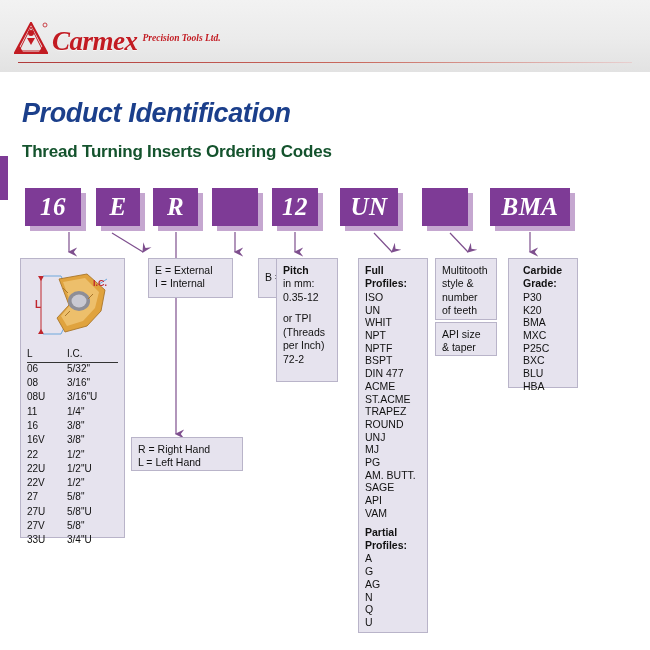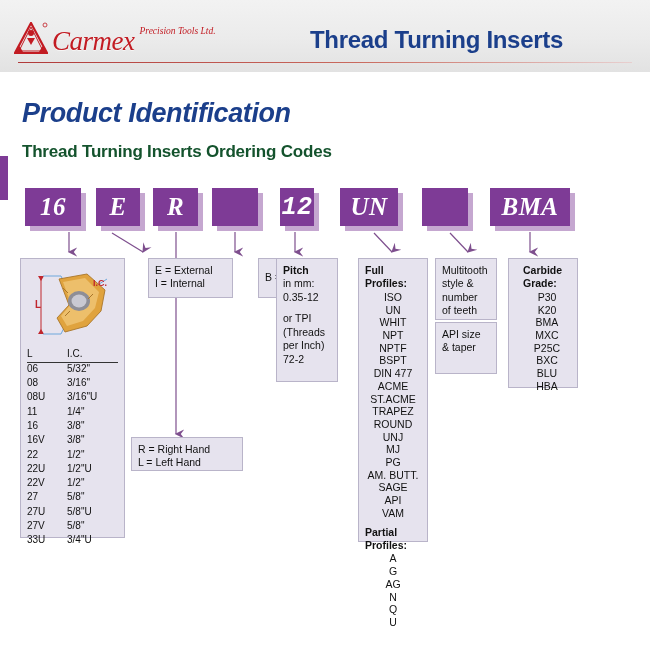--- a/index.html
+++ b/index.html
@@ -15,26 +15,26 @@
     background:linear-gradient(180deg,#f2f2f2 0%,#ebebeb 55%,#e2e2e2 100%);
   }
   .hdr-rule{
     position:absolute;left:18px;top:62px;width:614px;height:1px;
     background:linear-gradient(90deg,#b03a3a 0%,#c96a5e 55%,#e8cfcf 100%);
   }
   .logo-wrap{position:absolute;left:14px;top:22px;display:flex;align-items:flex-end;}
   .logo-mark{width:34px;height:33px;position:relative;}
   .logo-text{
     color:#c21b22;font-family:"Liberation Serif",serif;font-style:italic;
-    font-weight:normal;font-size:27px;letter-spacing:-.5px;line-height:1;
+    font-weight:bold;font-size:27px;letter-spacing:-.5px;line-height:1;
     margin-left:4px;text-shadow:0 1px 0 rgba(255,255,255,.6);
   }
   .logo-sub{
     color:#c21b22;font-family:"Liberation Serif",serif;font-style:italic;
-    font-weight:normal;font-size:9.5px;line-height:1;margin-left:5px;margin-bottom:19px;
+    font-weight:bold;font-size:9.5px;line-height:1;margin-left:5px;margin-bottom:12px;
   }
   .hdr-title{
     position:absolute;left:310px;top:26px;
     color:#1b3f8b;font-weight:bold;font-size:24px;letter-spacing:-.3px;
   }
   
   .h1{
     position:absolute;left:22px;top:98px;
     color:#1b3f8b;font-weight:bold;font-style:italic;font-size:27px;letter-spacing:-.4px;
   }
@@ -66,21 +66,21 @@
   
   .arrows{position:absolute;left:0;top:0;width:650px;height:650px;pointer-events:none;}
   
   .lic-tbl{width:100%;border-collapse:collapse;font-size:10px;margin-top:2px;}
   .lic-tbl td{padding:0 0 1.5px 0;}
   .lic-tbl td.c1{width:40px;}
   .lic-tbl .hdr td{border-bottom:1px solid #333;padding-bottom:1px;}
   .insert-fig{position:relative;width:100%;height:80px;margin-top:2px;}
   .lbl-L{position:absolute;left:8px;top:33px;color:#c0272d;font-size:10px;font-weight:bold;}
   .lbl-IC{position:absolute;left:66px;top:12px;color:#c0272d;font-size:9px;font-weight:bold;}
-  .plist{margin:0;padding:0;list-style:none;text-align:center;}
+  .plist{margin:0;padding:0;list-style:none;}
   .plist li{line-height:1.21;}
 </style>
 </head>
 <body>
 
 <div class="header">
   <div class="logo-wrap">
     <div class="logo-mark">
       <svg width="34" height="33" viewBox="0 0 34 33">
         <polygon points="17,1 33,31 1,31" fill="none" stroke="#c21b22" stroke-width="2.2"></polygon>
@@ -88,21 +88,20 @@
         <circle cx="17" cy="11" r="3" fill="#c21b22"></circle>
         <polygon points="13,16 21,16 17,23" fill="#c21b22"></polygon>
         <polygon points="2,30 9,30 5.5,24" fill="#c21b22"></polygon>
         <polygon points="25,30 32,30 28.5,24" fill="#c21b22"></polygon>
         <circle cx="31" cy="3" r="2" fill="none" stroke="#c21b22" stroke-width=".8"></circle>
       </svg>
     </div>
     <div class="logo-text">Carmex</div>
     <div class="logo-sub">Precision Tools Ltd.</div>
   </div>
-  <div class="hdr-title">Thread Turning Inserts</div>
   <div class="hdr-rule"></div>
 </div>
 
 <div class="h1">Product Identification</div>
 <div class="h2">Thread Turning Inserts Ordering Codes</div>
 <div class="left-accent"></div>
 
 <svg class="arrows">
   <defs>
     <marker id="ah" markerWidth="9" markerHeight="9" refX="4" refY="7" orient="auto">
@@ -119,21 +118,21 @@
     <path d="M450,233 L468,252"></path>
     <path d="M530,232 L530,252"></path>
   </g>
 </svg>
 
 <div>
   <div class="code-box" style="left:25px;width:56px;">16</div>
   <div class="code-box" style="left:96px;width:44px;">E</div>
   <div class="code-box" style="left:153px;width:45px;">R</div>
   <div class="code-box" style="left:212px;width:46px;"></div>
-  <div class="code-box" style="left:280px;width:34px;font-family:Liberation Mono, monospace;">12</div>
+  <div class="code-box" style="left:272px;width:46px;">12</div>
   <div class="code-box" style="left:340px;width:58px;">UN</div>
   <div class="code-box" style="left:422px;width:46px;"></div>
   <div class="code-box" style="left:490px;width:80px;">BMA</div>
 </div>
 
 <div class="panel" style="left:20px;top:258px;width:105px;height:280px;">
   <div class="insert-fig">
     <svg width="93" height="78" viewBox="0 0 93 78">
       <line x1="14" y1="10" x2="14" y2="68" stroke="#c0272d" stroke-width="1"></line>
       <polygon points="11,10 17,10 14,15" fill="#c0272d"></polygon>
@@ -229,21 +228,21 @@
   <span class="ttl">Pitch</span>
   <div>in mm:</div>
   <div>0.35-12</div>
   <div style="height:8px;"></div>
   <div>or TPI</div>
   <div>(Threads</div>
   <div>per Inch)</div>
   <div>72-2</div>
 </div>
 
-<div class="panel" style="left:358px;top:258px;width:70px;height:284px;">
+<div class="panel" style="left:358px;top:258px;width:70px;height:375px;">
   <span class="ttl">Full</span>
   <span class="ttl">Profiles:</span>
   <ul class="plist">
     <li>ISO</li>
     <li>UN</li>
     <li>WHIT</li>
     <li>NPT</li>
     <li>NPTF</li>
     <li>BSPT</li>
     <li>DIN 477</li>
@@ -271,21 +270,21 @@
   </ul>
 </div>
 
 <div class="panel" style="left:435px;top:258px;width:62px;height:62px;">
   <div>Multitooth</div>
   <div>style &amp;</div>
   <div>number</div>
   <div>of teeth</div>
 </div>
 
-<div class="panel" style="left:435px;top:322px;width:62px;height:52px;">
+<div class="panel" style="left:435px;top:322px;width:62px;height:34px;">
   <div>API size</div>
   <div>&amp; taper</div>
 </div>
 
 <div class="panel" style="left:508px;top:258px;width:70px;height:130px;padding-left:14px;">
   <span class="ttl">Carbide</span>
   <span class="ttl">Grade:</span>
   <ul class="plist">
     <li>P30</li>
     <li>K20</li>

